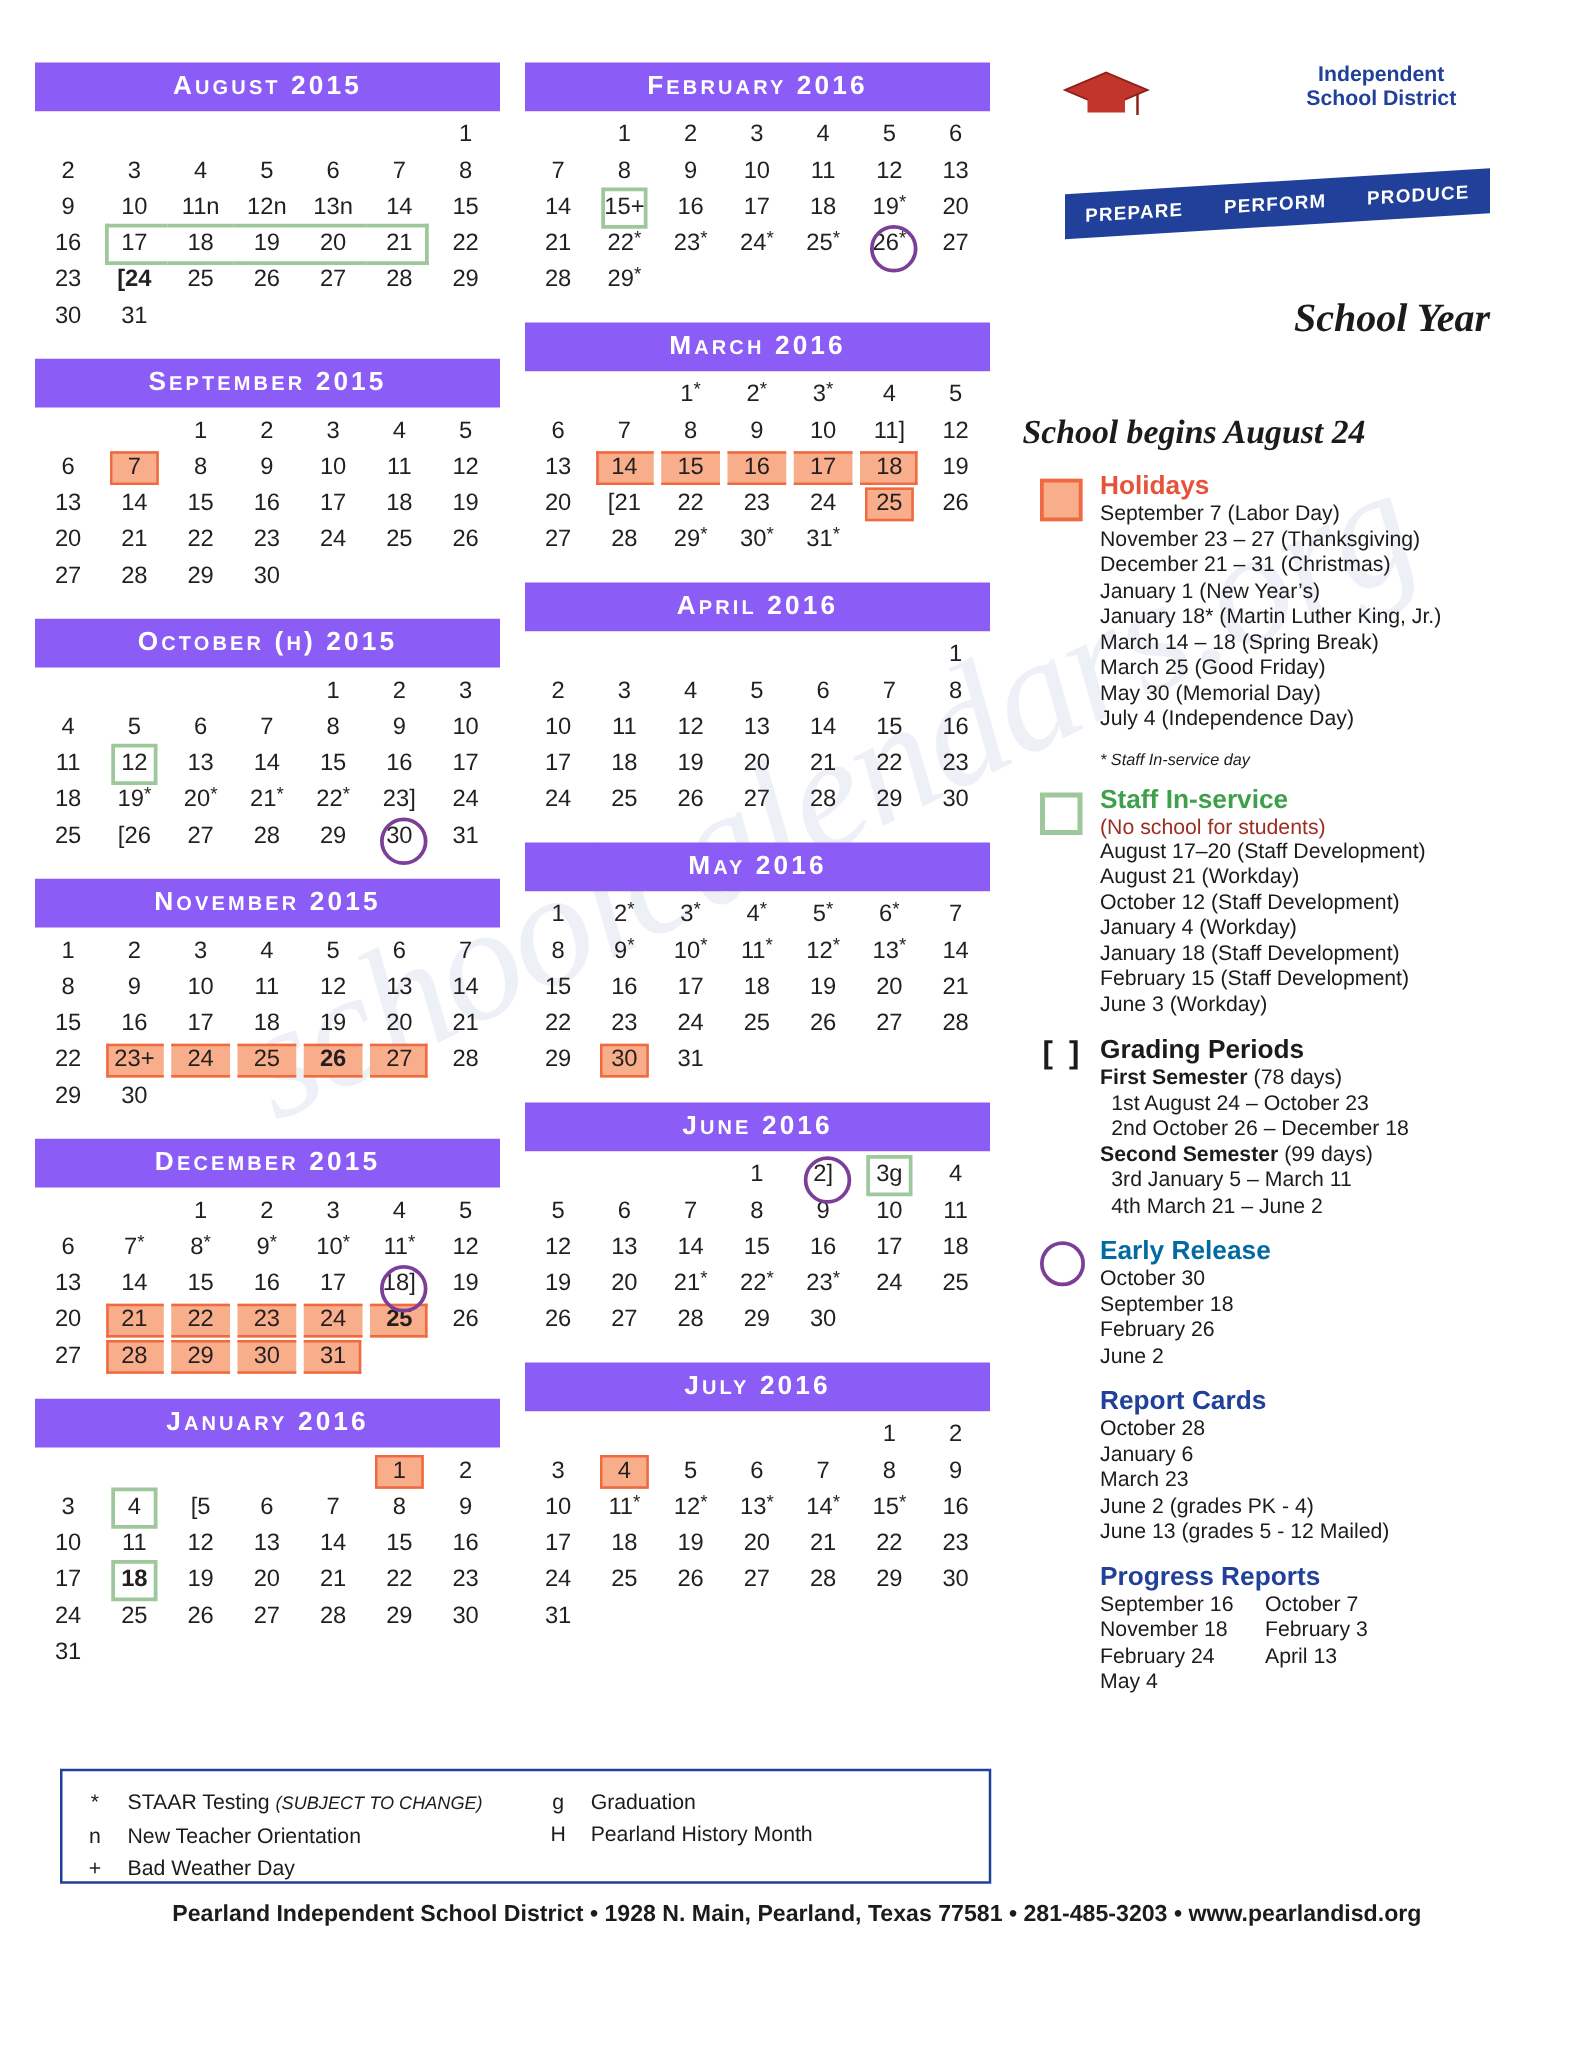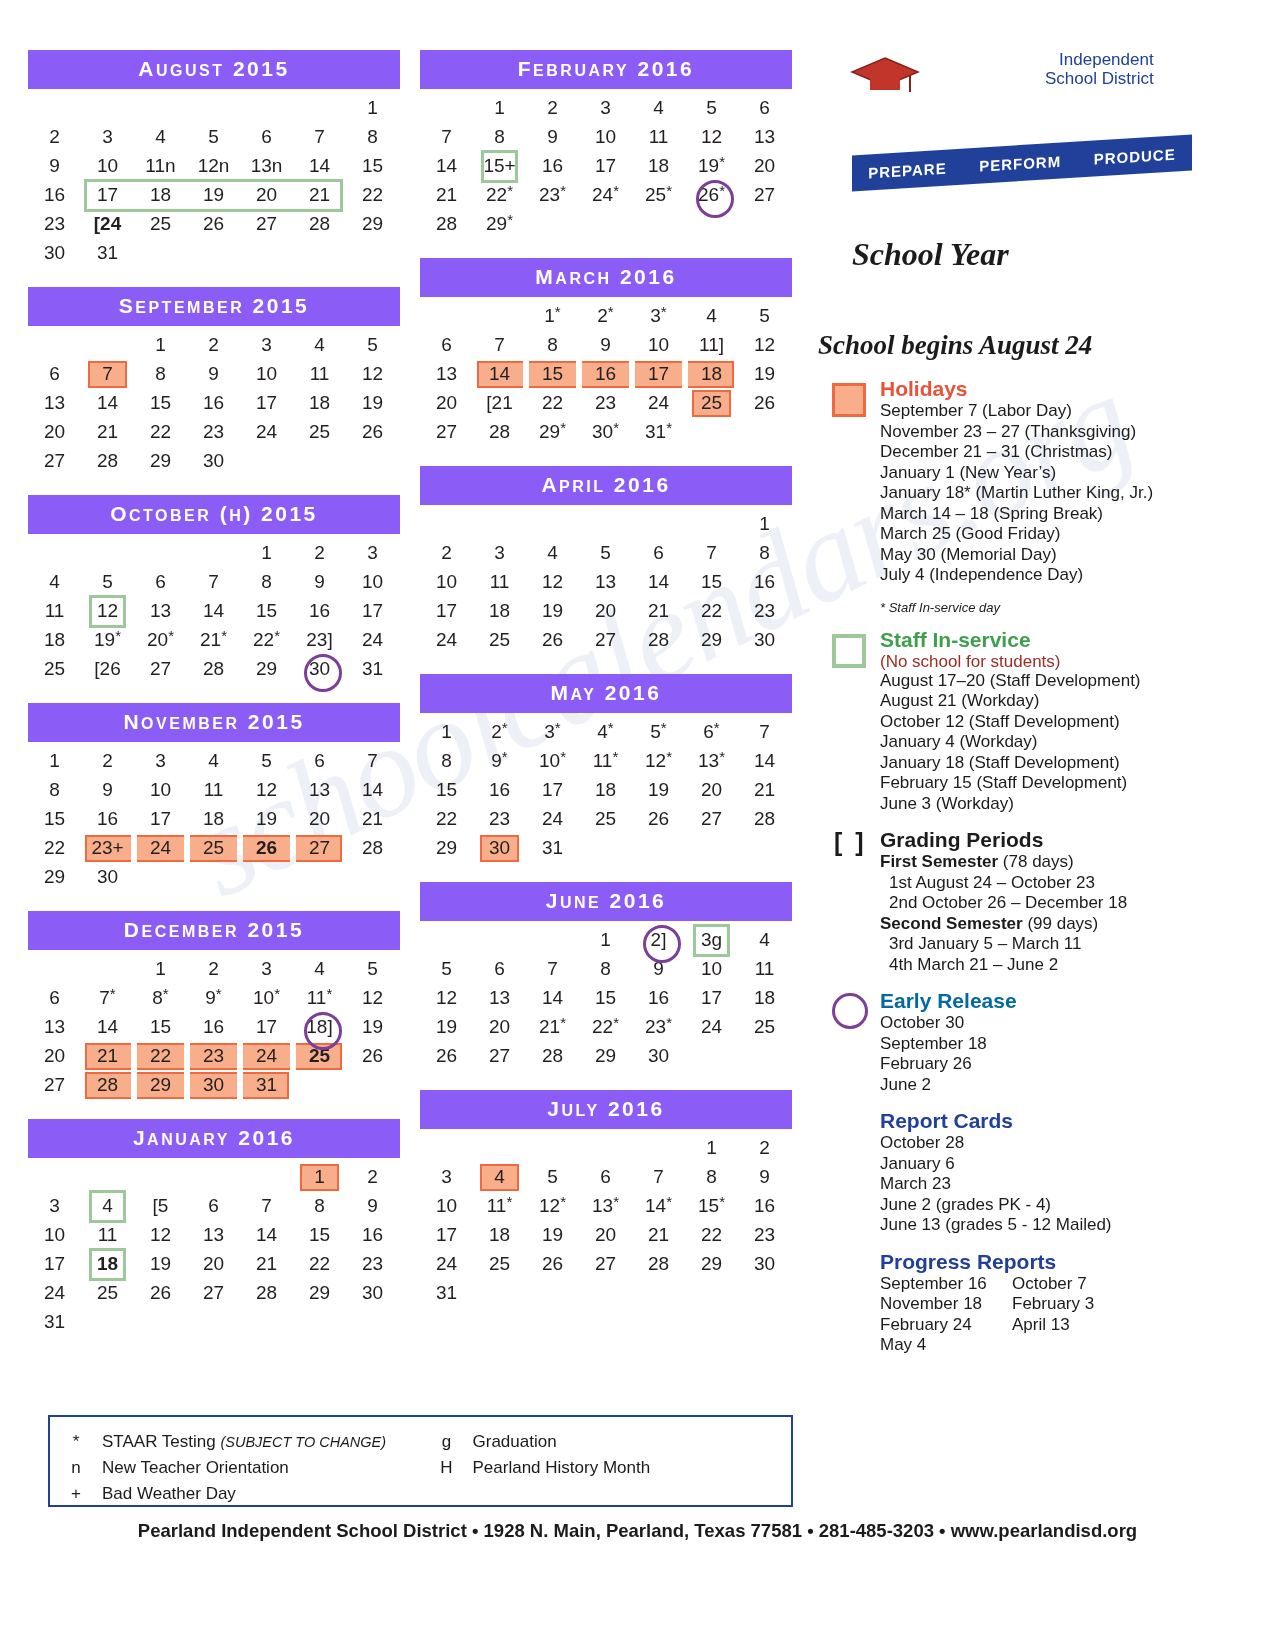--- a/index.html
+++ b/index.html
@@ -115,22 +115,22 @@
     font-family:"Liberation Serif", serif;
     font-style:italic;
     font-weight:bold;
     font-size:66px;
     color:#C1352B;
     letter-spacing:-2px;
     text-shadow:1px 1px 0 #8c1f17;
   }
   .brand-isd {
     position:absolute; left:205px; top:10px;
-    font-size:17px; font-weight:normal; color:#21409A;
-    line-height:19px; text-align:right;
+    font-size:17px; font-weight:bold; color:#21409A;
+    line-height:19px; text-align:center;
   }
   .ribbon {
     position:absolute; left:12px; top:105px; width:340px; height:36px;
     background:#21409A;
     transform:skewY(-3.5deg);
   }
   .ribbon-labels {
     position:absolute; left:12px; top:105px; width:340px; height:36px;
     transform:skewY(-3.5deg);
     display:flex; align-items:center; justify-content:space-around;
@@ -138,21 +138,21 @@
   }
   .year-big {
     position:absolute; left:12px; top:138px; width:350px;
     text-align:center;
     font-size:54px; font-weight:bold; color:#21409A;
     letter-spacing:1px;
     font-family:"Liberation Sans", sans-serif;
   }
   .year-sub {
     position:absolute; left:12px; top:196px; width:350px;
-    text-align:left; padding-right:10px;
+    text-align:right; padding-right:10px;
     font-size:32px; font-weight:bold; font-style:italic; color:#1b1b1b;
     font-family:"Liberation Serif", serif;
   }
 
   
   .sidebar { position:absolute; left:818px; top:286px; width:430px;margin-top:44px; }
   .school-begins {
     font-family:"Liberation Serif", serif;
     font-style:italic; font-weight:bold;
     font-size:27px; color:#1b1b1b;

